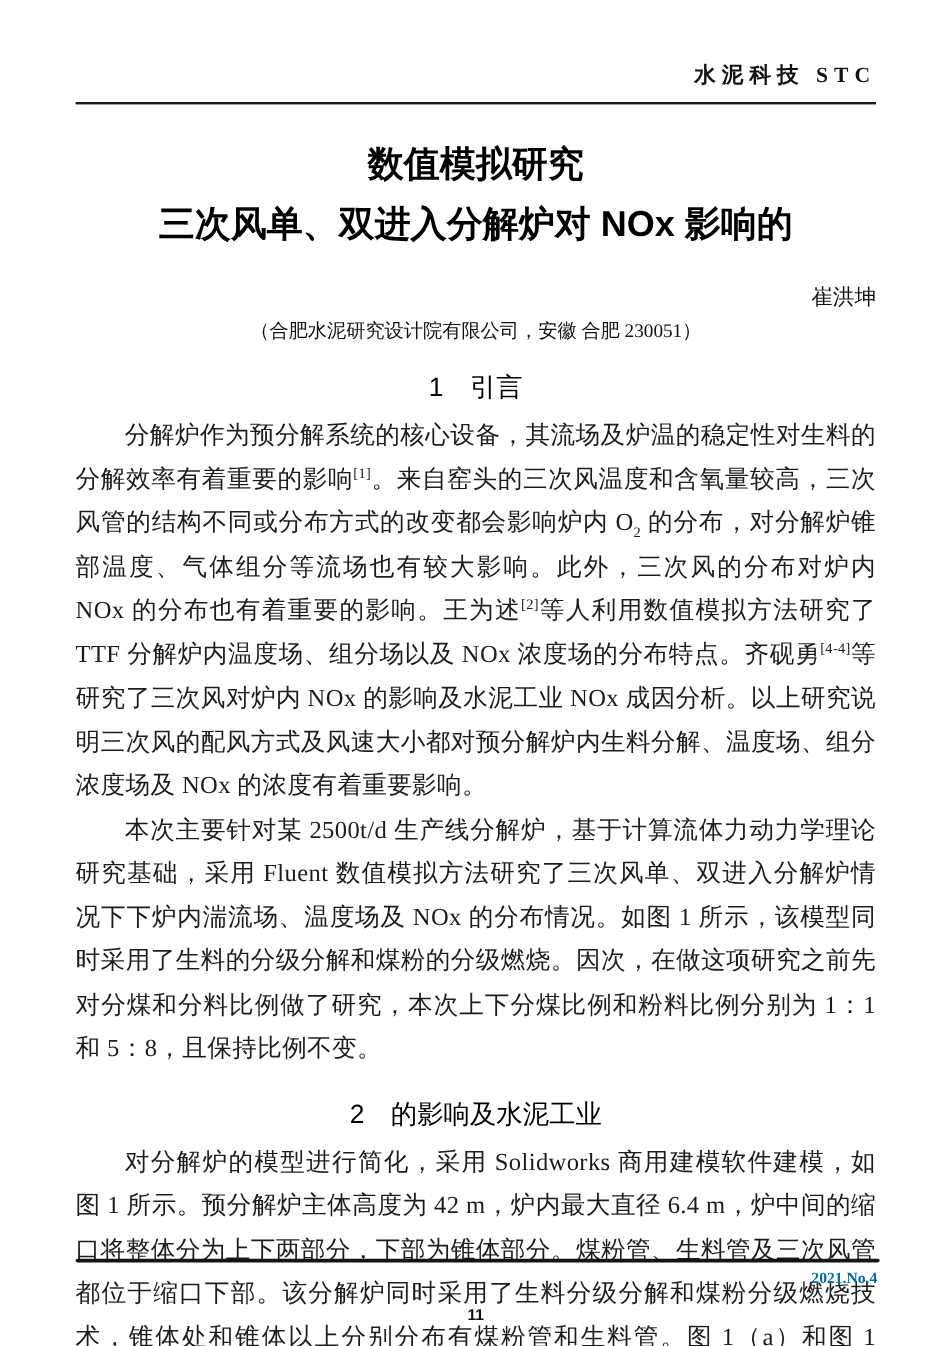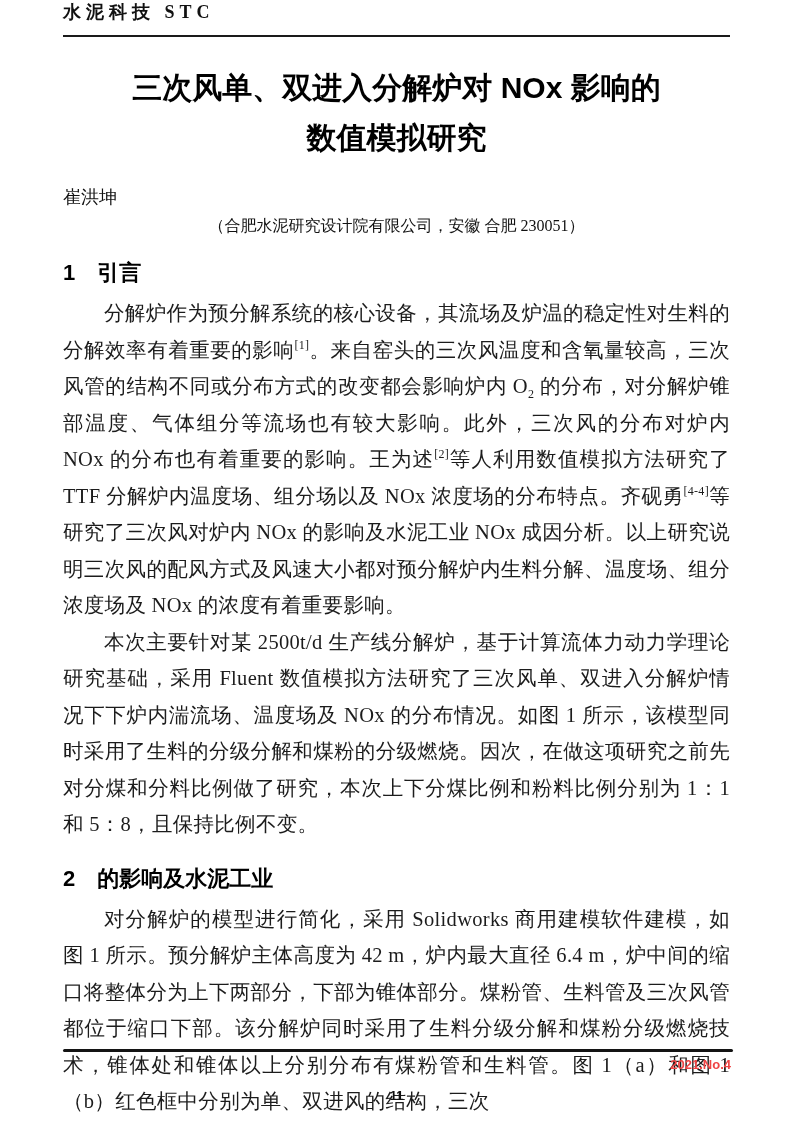--- a/index.html
+++ b/index.html
@@ -17,21 +17,22 @@
     overflow: hidden;
     font-family: "Liberation Serif", "DejaVu Serif", serif;
   }
   .content {
     position: absolute;
     left: 63px;
     right: 63px;
     top: 0;
   }
   .journal-title {
-    text-align: left;
+    margin-top: 50px;
+    text-align: right;
     font-size: 18px;
     font-weight: bold;
     letter-spacing: 5px;
     font-family: "Liberation Serif", "DejaVu Serif", serif;
   }
   .header-rule {
     margin-top: 11px;
     height: 0;
     border-top: 2px solid #1a1a1a;
   }
@@ -39,38 +40,39 @@
     margin: 26px 0 0 0;
     text-align: center;
     font-family: "Liberation Sans", "DejaVu Sans", sans-serif;
     font-weight: 700;
     font-size: 30px;
     line-height: 50px;
     color: #000000;
   }
   .author {
     margin-top: 22px;
-    text-align: left;
+    text-align: right;
     font-size: 18px;
   }
   .affiliation {
     margin-top: 7px;
     text-align: center;
     font-size: 16px;
   }
   .sections {
     margin-top: 20px;
   }
   .sec-heading {
     margin: 20px 0 6px 0;
     font-family: "Liberation Sans", "DejaVu Sans", sans-serif;
-    font-weight: 700;
+    font-weight: 400;
     font-size: 22px;
     line-height: 32px;
     color: #000000;
+    text-align: center;
   }
   .sec-heading .sec-num {
     display: inline-block;
     margin-right: 22px;
   }
   .body-par {
     margin: 0;
     font-size: 20.5px;
     line-height: 36.5px;
     text-align: justify;
@@ -103,39 +105,39 @@
     text-align: center;
     font-family: "Liberation Sans", "DejaVu Sans", sans-serif;
     font-size: 13px;
     font-weight: 600;
     color: #111111;
   }
   .footer-issue {
     position: absolute;
     top: 1057px;
     right: 62px;
-    font-family: Liberation Sans, sans-serif;
+    font-family: Liberation Serif, serif;
     font-size: 13px;
     font-weight: 600;
-    color: #ef4444;
+    color: #0369a1;
   }
 </style>
 </head>
 <body>
 
 <div class="page">
   <div class="content">
 
     <div class="journal-title">水泥科技 STC</div>
 
     <div class="header-rule"></div>
 
     <h1 class="article-title">
+      <div>数值模拟研究</div>
       <div>三次风单、双进入分解炉对 NOx 影响的</div>
-      <div>数值模拟研究</div>
     </h1>
 
     <div class="author">崔洪坤</div>
 
     <div class="affiliation">（合肥水泥研究设计院有限公司，安徽 合肥 230051）</div>
 
     <div class="sections">
         <h2 class="sec-heading"><span class="sec-num">1</span><span>引言</span></h2>
         <p class="body-par">分解炉作为预分解系统的核心设备，其流场及炉温的稳定性对生料的分解效率有着重要的影响<sup>[1]</sup>。来自窑头的三次风温度和含氧量较高，三次风管的结构不同或分布方式的改变都会影响炉内 O<sub>2</sub> 的分布，对分解炉锥部温度、气体组分等流场也有较大影响。此外，三次风的分布对炉内 NOx 的分布也有着重要的影响。王为述<sup>[2]</sup>等人利用数值模拟方法研究了 TTF 分解炉内温度场、组分场以及 NOx 浓度场的分布特点。齐砚勇<sup>[4-4]</sup>等研究了三次风对炉内 NOx 的影响及水泥工业 NOx 成因分析。以上研究说明三次风的配风方式及风速大小都对预分解炉内生料分解、温度场、组分浓度场及 NOx 的浓度有着重要影响。</p>
         <p class="body-par">本次主要针对某 2500t/d 生产线分解炉，基于计算流体力动力学理论研究基础，采用 Fluent 数值模拟方法研究了三次风单、双进入分解炉情况下下炉内湍流场、温度场及 NOx 的分布情况。如图 1 所示，该模型同时采用了生料的分级分解和煤粉的分级燃烧。因次，在做这项研究之前先对分煤和分料比例做了研究，本次上下分煤比例和粉料比例分别为 1：1 和 5：8，且保持比例不变。</p>

